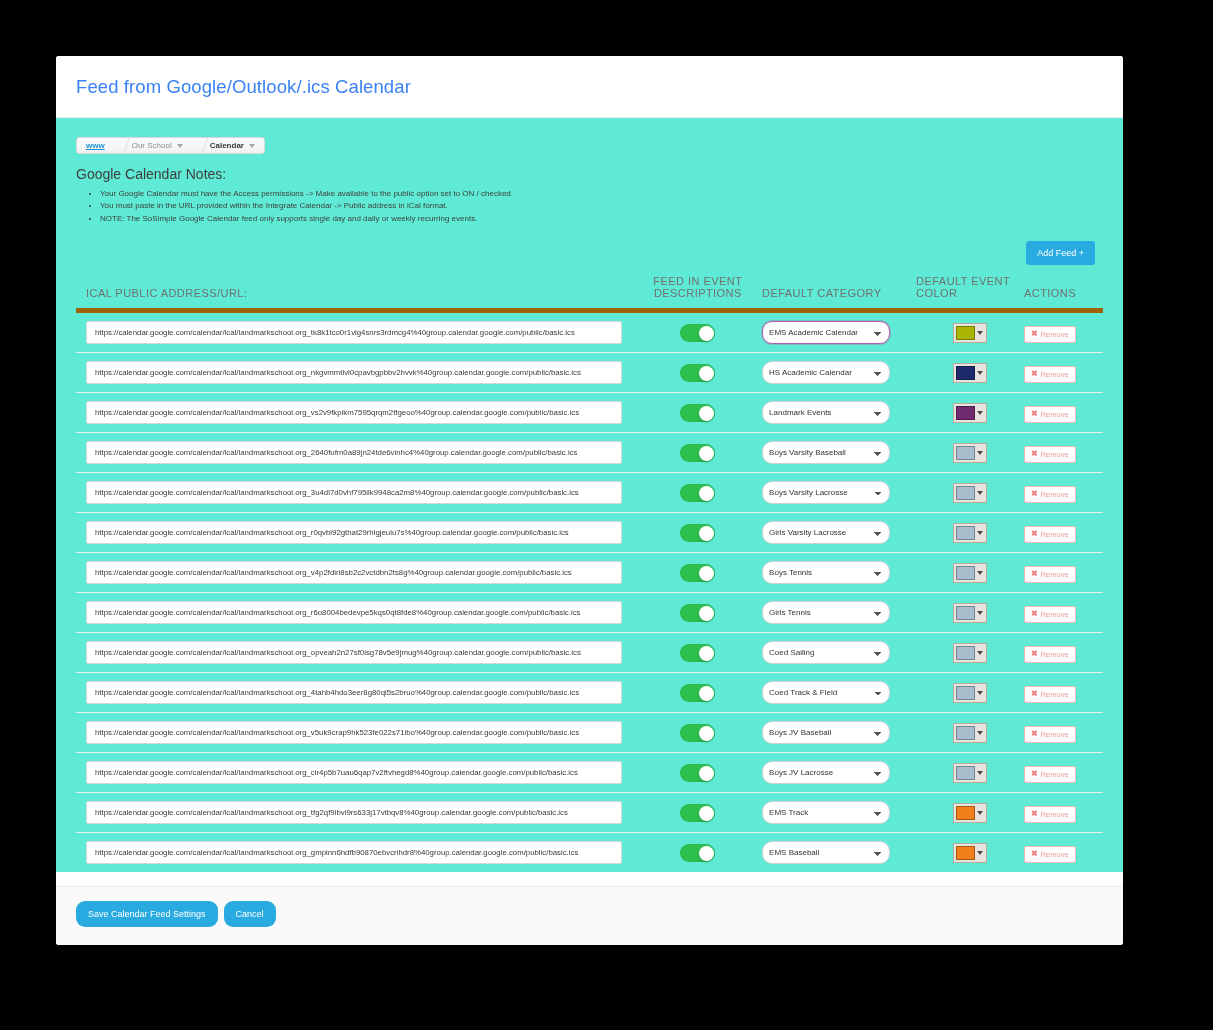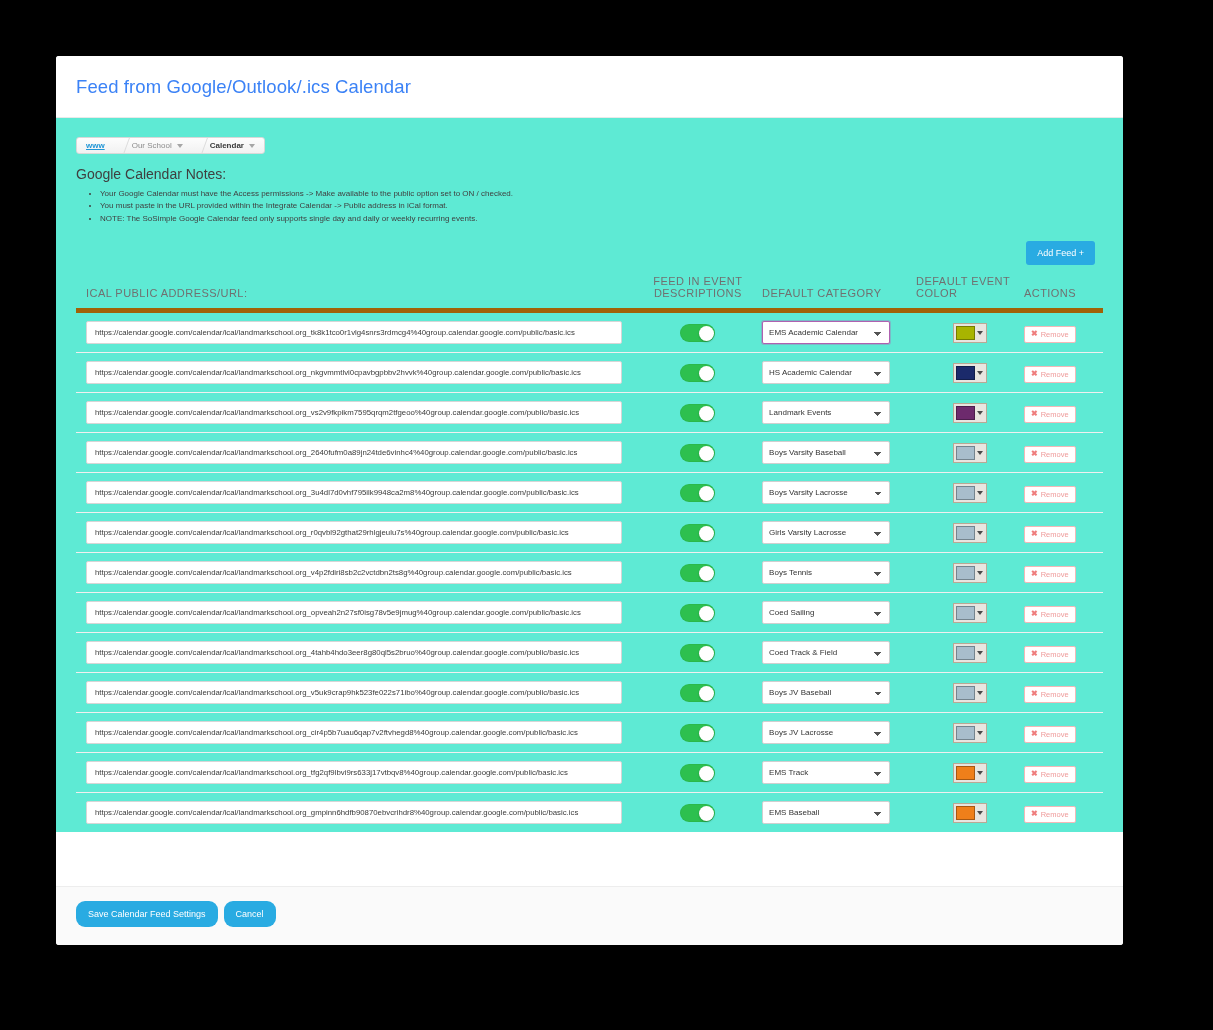--- a/index.html
+++ b/index.html
@@ -200,21 +200,21 @@
     border-radius: 50%;
     background: #ffffff;
     box-shadow: 0 1px 2px rgba(0,0,0,0.25);
   }
 
   
   .cat-select {
     width: 128px;
     height: 23px;
     border: 1px solid #cfcfcf;
-    border-radius: 2px;
+    border-radius: 10px;
     background: #ffffff;
     font-size: 8px;
     color: #333333;
     padding: 0 6px;
     font-family: "Liberation Sans", sans-serif;
     -webkit-appearance: none;
     appearance: none;
     background-image:
       linear-gradient(45deg, transparent 50%, #555 50%),
       linear-gradient(135deg, #555 50%, transparent 50%);
@@ -456,20 +456,35 @@
                   <span class="color-arrow">
                     <i></i>
                   </span>
                 </div></td>
               <td><button class="btn-remove">
                   <span class="x">✖</span>
                   <span>Remove</span>
                 </button></td>
             </tr>
             <tr>
+              <td class="url-cell"><input type="text" class="url-input" value="https://calendar.google.com/calendar/ical/landmarkschool.org_r6o8004bedevpe5kqs0qt8fde8%40group.calendar.google.com/public/basic.ics" style=""></td>
+              <td class="toggle-cell"><div class="toggle"><span class="knob"></span></div></td>
+              <td><select class="cat-select"><option>Girls Tennis</option></select></td>
+              <td class="color-cell"><div class="color-picker">
+                  <span class="color-swatch" style="background: rgb(168, 189, 204);"></span>
+                  <span class="color-arrow">
+                    <i></i>
+                  </span>
+                </div></td>
+              <td><button class="btn-remove">
+                  <span class="x">✖</span>
+                  <span>Remove</span>
+                </button></td>
+            </tr>
+            <tr>
               <td class="url-cell"><input type="text" class="url-input" value="https://calendar.google.com/calendar/ical/landmarkschool.org_opveah2n27sf0isg78v5e9jmug%40group.calendar.google.com/public/basic.ics" style=""></td>
               <td class="toggle-cell"><div class="toggle"><span class="knob"></span></div></td>
               <td><select class="cat-select"><option>Coed Sailing</option></select></td>
               <td class="color-cell"><div class="color-picker">
                   <span class="color-swatch" style="background: rgb(168, 189, 204);"></span>
                   <span class="color-arrow">
                     <i></i>
                   </span>
                 </div></td>
               <td><button class="btn-remove">

